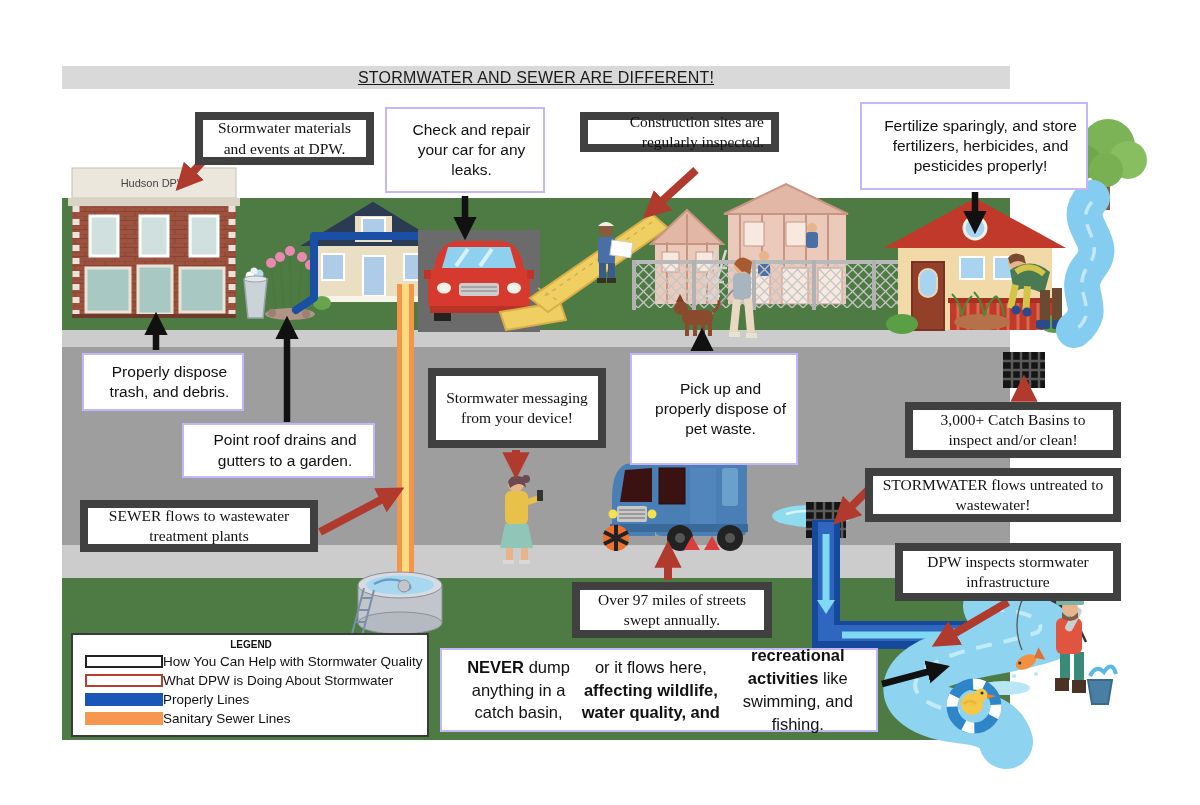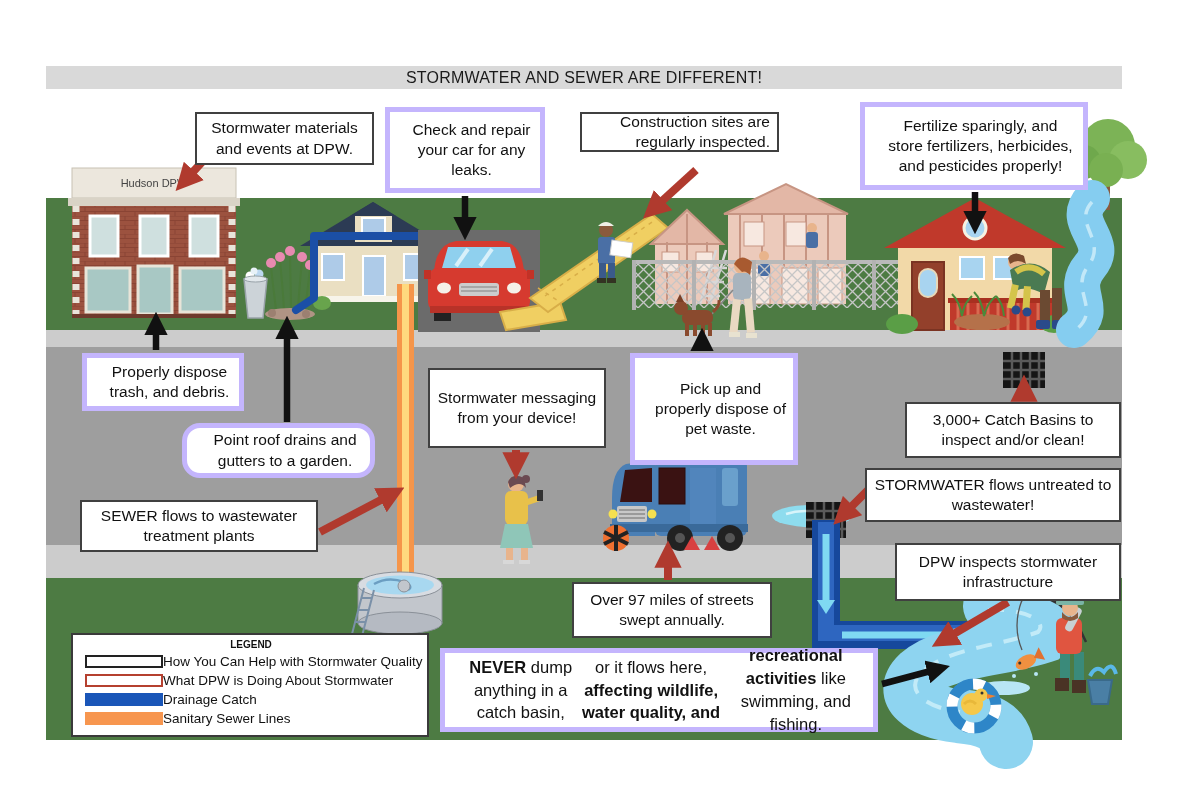--- a/index.html
+++ b/index.html
@@ -1,30 +1,30 @@
 <!DOCTYPE html>
 <html><head>
 <meta charset="utf-8">
 <style>
   html,body{margin:0;padding:0;background:#ffffff;}
   .scene{position:relative;width:1200px;height:805px;background:#ffffff;overflow:hidden;
          font-family:"Liberation Sans", sans-serif;color:#111;}
-  .band{position:absolute;left:46px;width:1076px;}
+  .band{position:absolute;left:62px;width:948px;text-decoration:underline;}
   .titlebar{top:66px;height:23px;background:#d9d9d9;display:flex;align-items:center;justify-content:center;
             font-size:16px;color:#1a1a1a;letter-spacing:.2px;}
   .grass-top{top:198px;height:132px;background:#4d7b43;}
   .sidewalk1{top:330px;height:17px;background:#cccccc;}
   .road{top:347px;height:198px;background:#9e9e9e;}
   .sidewalk2{top:545px;height:33px;background:#cccccc;}
   .grass-bottom{top:578px;height:162px;background:#4d7b43;}
   svg.layer{position:absolute;left:0;top:0;pointer-events:none;}
   .box{position:absolute;background:#fff;box-sizing:border-box;display:flex;align-items:center;justify-content:center;
        text-align:center;padding:5px 7px;font-size:15.5px;line-height:1.3;z-index:5;}
-  .help{border:5px solid #c4b5fd;padding-left:20px;}
-  .dpw{border:2px solid #404040;}
+  .help{border:2px solid #c4b5fd;padding-left:20px;}
+  .dpw{border:8px solid #404040;font-family:Liberation Serif, serif;}
   .never{font-size:16.5px;line-height:1.38;flex-direction:row;}
   .nline{white-space:pre-wrap;}
   .nb{font-weight:bold;}
   .legend{position:absolute;left:71px;top:633px;width:358px;height:104px;background:#fff;border:2px solid #3a3a3a;
           box-sizing:border-box;padding:4px 10px 2px 12px;z-index:5;}
   .legend-title{text-align:center;font-weight:bold;font-size:10px;margin-bottom:2px;}
   .legend-row{display:flex;align-items:center;height:19px;}
   .swatch{width:78px;height:13px;box-sizing:border-box;flex:none;}
   .sw-black{border:2px solid #222;background:#fff;}
   .sw-red{border:2px solid #b5402f;background:#fff;}
@@ -398,21 +398,21 @@
 
   <div class="box help" style="left:385px;top:107px;width:160px;height:86px;">
       <span>Check and repair your car for any leaks.</span>
     </div>
   <div class="box help" style="left:860px;top:102px;width:228px;height:88px;">
       <span>Fertilize sparingly, and store fertilizers, herbicides, and pesticides properly!</span>
     </div>
   <div class="box help" style="left:82px;top:353px;width:162px;height:58px;">
       <span>Properly dispose trash, and debris.</span>
     </div>
-  <div class="box help" style="left:182px;top:423px;width:193px;height:55px;border-radius:18px;">
+  <div class="box help" style="left:182px;top:423px;width:193px;height:55px;">
       <span>Point roof drains and gutters to a garden.</span>
     </div>
   <div class="box help" style="left:630px;top:353px;width:168px;height:112px;">
       <span>Pick up and properly dispose of pet waste.</span>
     </div>
   <div class="box help never" style="left:440px;top:648px;width:438px;height:84px;">
     <div class="nline"><span class="nb">NEVER</span><span> dump anything in a catch basin,</span></div>
     <div class="nline"><span>or it flows here, </span><span class="nb">affecting wildlife, water quality, and</span></div>
     <div class="nline"><span class="nb">recreational activities</span><span> like swimming, and fishing.</span></div>
   </div>
@@ -447,21 +447,21 @@
     <div class="legend-row">
       <span class="swatch sw-black"></span>
       <span class="legend-label">How You Can Help with Stormwater Quality</span>
     </div>
     <div class="legend-row">
       <span class="swatch sw-red"></span>
       <span class="legend-label">What DPW is Doing About Stormwater</span>
     </div>
     <div class="legend-row">
       <span class="swatch sw-blue"></span>
-      <span class="legend-label">Drainage Catch</span>
+      <span class="legend-label">Properly Lines</span>
     </div>
     <div class="legend-row">
       <span class="swatch sw-orange"></span>
       <span class="legend-label">Sanitary Sewer Lines</span>
     </div>
   </div>
 
 </div>
 
 </body></html>

